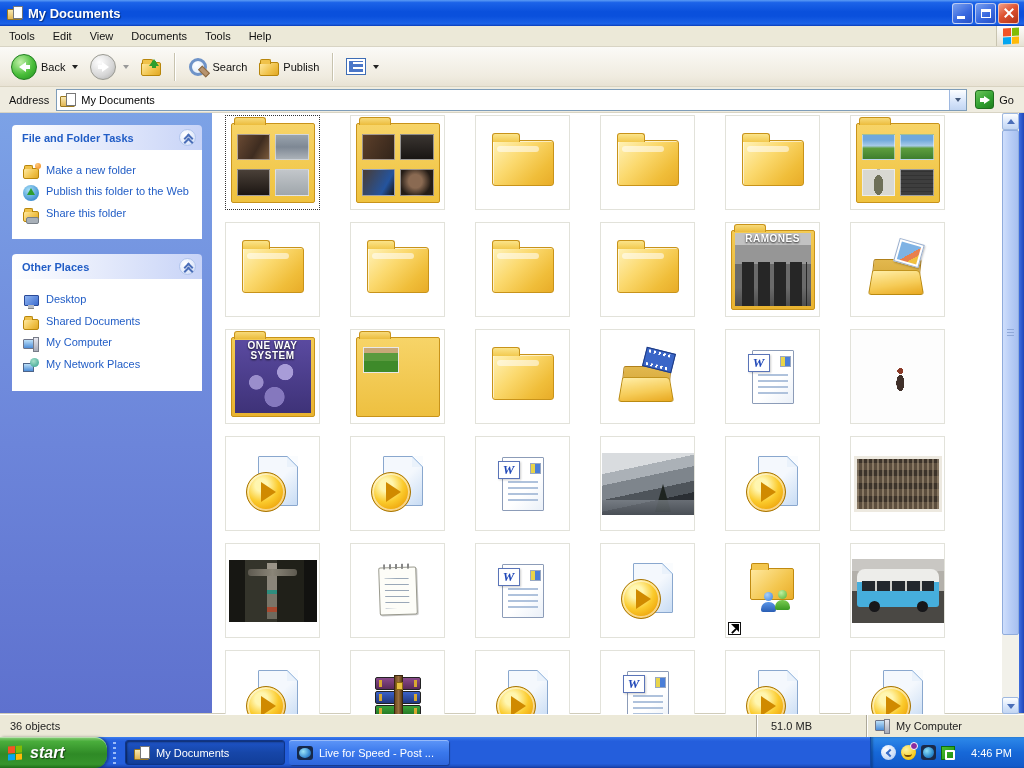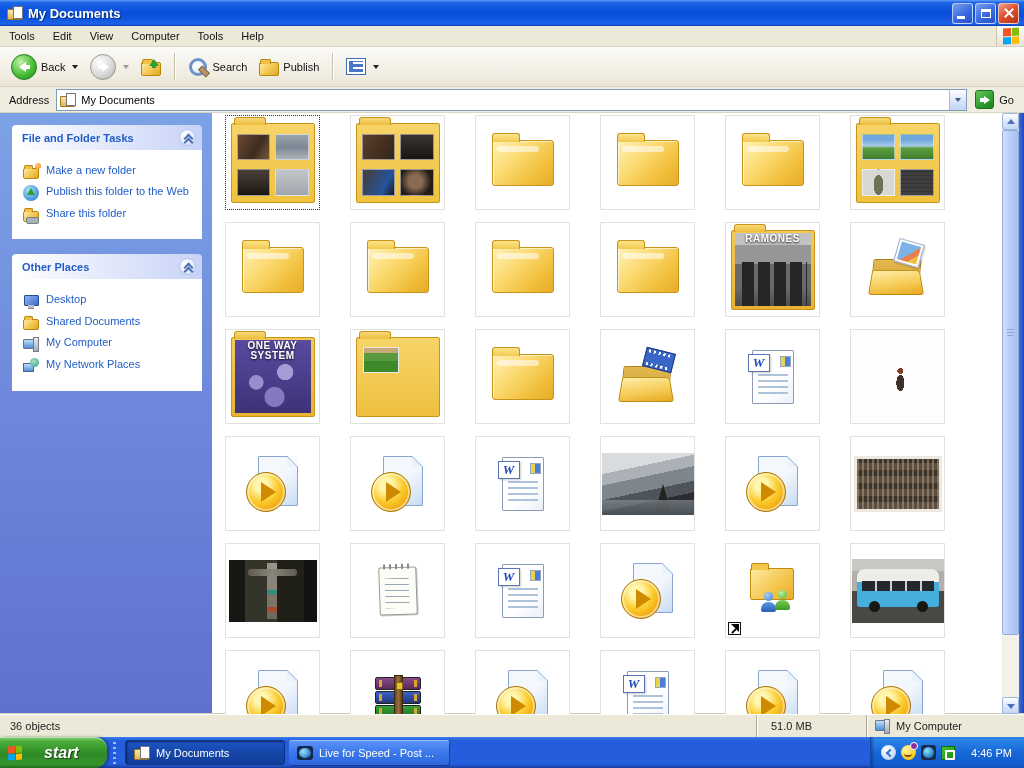--- a/index.html
+++ b/index.html
@@ -216,21 +216,21 @@
 .sb-sec{display:flex;align-items:center;height:100%}
 .sb-sec.left{flex:1;padding-left:10px}
 .sb-sec.size{width:110px;padding-left:14px;border-left:1px solid #ACA899;box-shadow:inset 1px 0 0 #fff}
 .sb-sec.zone{width:158px;padding-left:8px;gap:6px;border-left:1px solid #ACA899;box-shadow:inset 1px 0 0 #fff}
 .sb-computer{width:15px;height:14px;position:relative}
 .sb-computer::before{content:"";position:absolute;left:0;top:1px;width:11px;height:9px;background:linear-gradient(#BDE0F8,#4E8ED8);border:1px solid #6E7488;border-radius:1px}
 .sb-computer::after{content:"";position:absolute;right:0;top:0;width:4px;height:13px;background:linear-gradient(#E8E8F0,#A8ACB8);border:1px solid #787C88}
 
 
 .taskbar{position:absolute;left:0;top:737px;width:1024px;height:31px;background:linear-gradient(#3C80F0 0%,#2E6AE4 6%,#245EDC 14%,#245EDC 86%,#1E4FC0 94%,#16389E 100%);display:flex;align-items:center}
-.startbtn{width:107px;height:31px;flex:none;border-radius:0 12px 12px 0;background:linear-gradient(#8ED07E 0%,#4AAE3C 14%,#2F8A26 55%,#36942C 88%,#1E6E18 100%);display:flex;align-items:center;gap:22px;padding:0 14px 0 8px;box-shadow:inset 0 1px 0 rgba(255,255,255,.4),2px 0 3px rgba(0,0,0,.35)}
+.startbtn{width:107px;height:31px;flex:none;border-radius:0 12px 12px 0;background:linear-gradient(#8ED07E 0%,#4AAE3C 14%,#2F8A26 55%,#36942C 88%,#1E6E18 100%);display:flex;align-items:center;gap:8px;padding:0 14px 0 8px;box-shadow:inset 0 1px 0 rgba(255,255,255,.4),2px 0 3px rgba(0,0,0,.35)}
 .start-label{color:#fff;font-size:16px;font-weight:bold;font-style:italic;text-shadow:1px 1px 1px rgba(0,0,0,.55)}
 .ql-handle{width:8px;height:22px;margin:0 4px;background:repeating-linear-gradient(0deg,#9ABAF8 0 2px,transparent 2px 5px);background-size:3px 100%;background-repeat:no-repeat;background-position:2px 0}
 .task-zone{display:flex;gap:4px;flex:1;align-items:center;padding-left:2px}
 .taskbtn{width:160px;height:25px;border-radius:3px;display:flex;align-items:center;gap:6px;padding:0 8px;color:#fff;font-size:11px;white-space:nowrap;overflow:hidden}
 .taskbtn.active{background:linear-gradient(#1E54C8,#1646A8 50%,#123E9A);border:1px solid #0E3488;box-shadow:inset 1px 1px 2px rgba(0,0,0,.5)}
 .taskbtn:not(.active){background:linear-gradient(#5E96F8,#3A78EC 50%,#2E66DC);box-shadow:inset 0 1px 0 rgba(255,255,255,.35),1px 1px 1px rgba(0,0,0,.3)}
 .tb-ico{width:16px;height:14px;position:relative;flex:none}
 .tb-my-documents::before{content:"";position:absolute;left:0;bottom:0;width:13px;height:9px;background:linear-gradient(#F8E8B0,#E2B654);border:1px solid #9A7820;border-radius:1px}
 .tb-my-documents::after{content:"";position:absolute;right:0;top:0;width:8px;height:11px;background:#fff;border:1px solid #777}
 .tb-browser{border-radius:3px;background:#16284A}
@@ -269,21 +269,21 @@
             <span class="g-x"></span>
           </span>
       </span>
     </div>
 
     <div class="menubar">
       <span id="menubar-items" class="menu-items">
           <span class="menu-item">Tools</span>
           <span class="menu-item">Edit</span>
           <span class="menu-item">View</span>
-          <span class="menu-item">Computer</span>
+          <span class="menu-item">Documents</span>
           <span class="menu-item">Tools</span>
           <span class="menu-item">Help</span>
         </span>
       <span class="menubar-logo">
         <span class="winlogo">
             <i class="wl1"></i>
             <i class="wl2"></i>
             <i class="wl3"></i>
             <i class="wl4"></i>
           </span>

